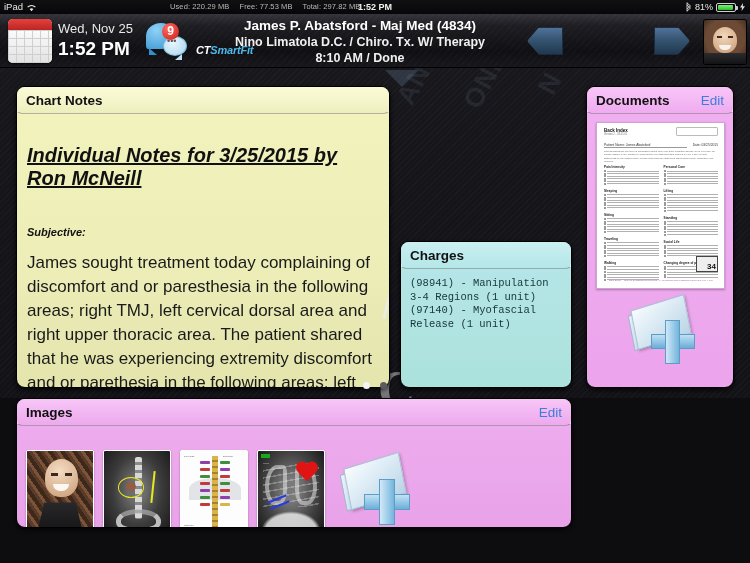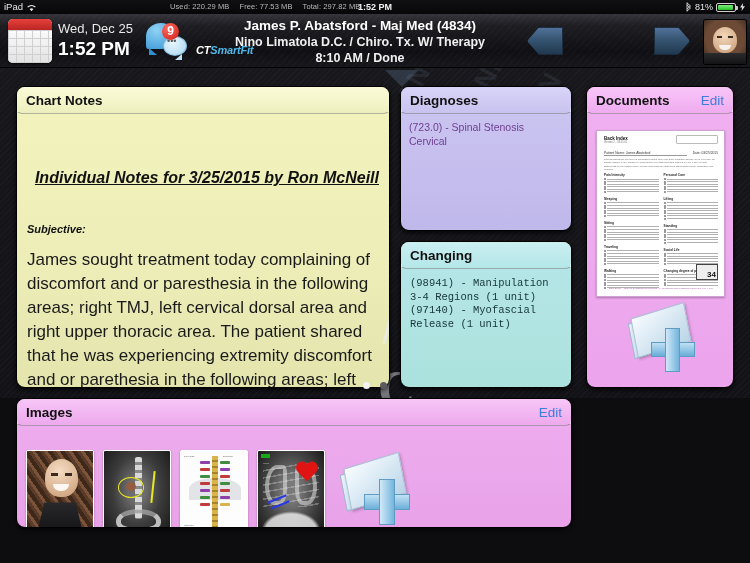--- a/index.html
+++ b/index.html
@@ -155,22 +155,22 @@
   .panel-head .ptitle { font-size: 13.5px; font-weight: bold; color: #111; flex: 1; }
   .panel-head .pedit { font-size: 13.5px; color: #3b7ddd; font-weight: normal; }
   .panel-body { position: relative; }
 
   
   #panel-notes { left: 16px; top: 86px; width: 374px; height: 302px;
     background: linear-gradient(180deg,#f3f3bd 0%, #ecedb7 60%, #e4e5ad 100%);
     border: 1px solid #000; }
   #panel-notes .panel-head { background: linear-gradient(180deg,#fbfbd8,#eeefbe); margin: -1px -1px 0 -1px; }
   #notes-body { padding: 0 10px; height: 273px; position: relative; }
-  #notes-title { font-size: 16px; font-weight: bold; font-style: italic;
-    text-decoration: underline; color: #111; margin-top: 55px; text-align: right; }
+  #notes-title { font-size: 20px; font-weight: bold; font-style: italic;
+    text-decoration: underline; color: #111; margin-top: 30px; }
   #notes-sub { font-size: 11px; font-weight: bold; font-style: italic; color: #111; margin-top: 36px; }
   #notes-text { font-size: 17px; color: #1a1a1a; line-height: 24px; margin-top: 13px; }
   .notes-scroll { position: absolute; right: -4px; top: 112px; width: 3px; height: 64px;
     background: rgba(235,235,235,0.8); border-radius: 2px; transform: rotate(14deg); }
 
   
   #panel-dx { left: 400px; top: 86px; width: 172px; height: 145px;
     background: linear-gradient(180deg,#ccc6f2 0%, #c6bfee 55%, #bfb8ea 100%);
     border: 1px solid #000; }
   #panel-dx .panel-head { background: linear-gradient(180deg,#d9d4f8,#c8c2ef); margin: -1px -1px 0 -1px; }
@@ -182,21 +182,21 @@
     background: linear-gradient(180deg,#b6e6ea 0%, #b1e4e2 50%, #abe2dd 100%);
     border: 1px solid #000; }
   #panel-charges .panel-head { background: linear-gradient(180deg,#cbf0f2,#b4e6e8); margin: -1px -1px 0 -1px; }
   #charges-body { padding: 8px 9px 0 9px; font-family: Liberation Mono, monospace; }
   .charge-item { font-size: 10.5px; color: #16363a; line-height: 13.5px; }
 
   
   #panel-docs { left: 586px; top: 86px; width: 148px; height: 302px;
     background: linear-gradient(180deg,#f0b0f0 0%, #eeaaee 55%, #eca4ec 100%);
     border: 1px solid #000; }
-  #panel-docs .panel-head { background: linear-gradient(180deg,#f8c6f8,#efabef); margin: -1px -1px 8px -1px; }
+  #panel-docs .panel-head { background: linear-gradient(180deg,#f8c6f8,#efabef); margin: -1px -1px 0 -1px; }
   #docs-body { position: relative; height: 273px; }
 
   .doc-thumb { position: absolute; left: 9px; top: 8px; width: 129px; height: 167px;
     background: #fff; border: 1px solid #d3a0d3; box-shadow: 0 1px 2px rgba(0,0,0,0.3);
     overflow: hidden; }
   .doc-title { position:absolute; left:7px; top:5px; font-size:4.5px; font-weight:bold; color:#111; }
   .doc-subtitle { position:absolute; left:7px; top:10px; font-size:2.6px; color:#777; }
   .doc-box { position:absolute; right:6px; top:4px; width:42px; height:9px; border:0.5px solid #bbb; border-radius:1px; }
   .doc-namerow { position:absolute; left:7px; top:20px; right:6px; font-size:3.3px; color:#333;
     display:flex; justify-content:space-between; }
@@ -359,21 +359,21 @@
   </div>
 
   <div id="header">
 
     <div class="cal-icon">
       <div class="cal-top"></div>
       <div class="cal-grid"></div>
     </div>
 
     <div class="hdr-datetime">
-      <div class="d1">Wed, Dec 25</div>
+      <div class="d1">Wed, Nov 25</div>
       <div class="d2">1:52 PM</div>
     </div>
 
     <div class="chat-icon">
       <span class="bub-main"></span>
       <span class="bub-small"></span>
       <span class="bub-badge">9</span>
     </div>
 
     <div class="brand">
@@ -412,32 +412,24 @@
       <span class="ptitle">Chart Notes</span>
     </div>
     <div class="panel-body" id="notes-body">
       <div id="notes-title">Individual Notes for 3/25/2015 by Ron McNeill</div>
       <div id="notes-sub">Subjective:</div>
       <div id="notes-text">James sought treatment today complaining of discomfort and or paresthesia in the following areas; right TMJ, left cervical dorsal area and right upper thoracic area. The patient shared that he was experiencing extremity discomfort and or parethesia in the following areas; left elbow and right hand. The patient also was</div>
       <div class="notes-scroll"></div>
     </div>
   </div>
 
-  <div class="panel" id="panel-dx">
-    <div class="panel-head">
-      <span class="ptitle">Diagnoses</span>
-    </div>
-    <div class="panel-body" id="dx-body">
-      <div class="dx-item">(723.0) - Spinal Stenosis Cervical</div>
-    </div>
-  </div>
 
   <div class="panel" id="panel-charges">
     <div class="panel-head">
-      <span class="ptitle">Changing</span>
+      <span class="ptitle">Charges</span>
     </div>
     <div class="panel-body" id="charges-body">
       <div class="charge-item">(98941) - Manipulation 3-4 Regions (1 unit)</div>
       <div class="charge-item">(97140) - Myofascial Release (1 unit)</div>
     </div>
   </div>
 
   <div class="panel" id="panel-docs">
     <div class="panel-head">
       <span class="ptitle">Documents</span>

